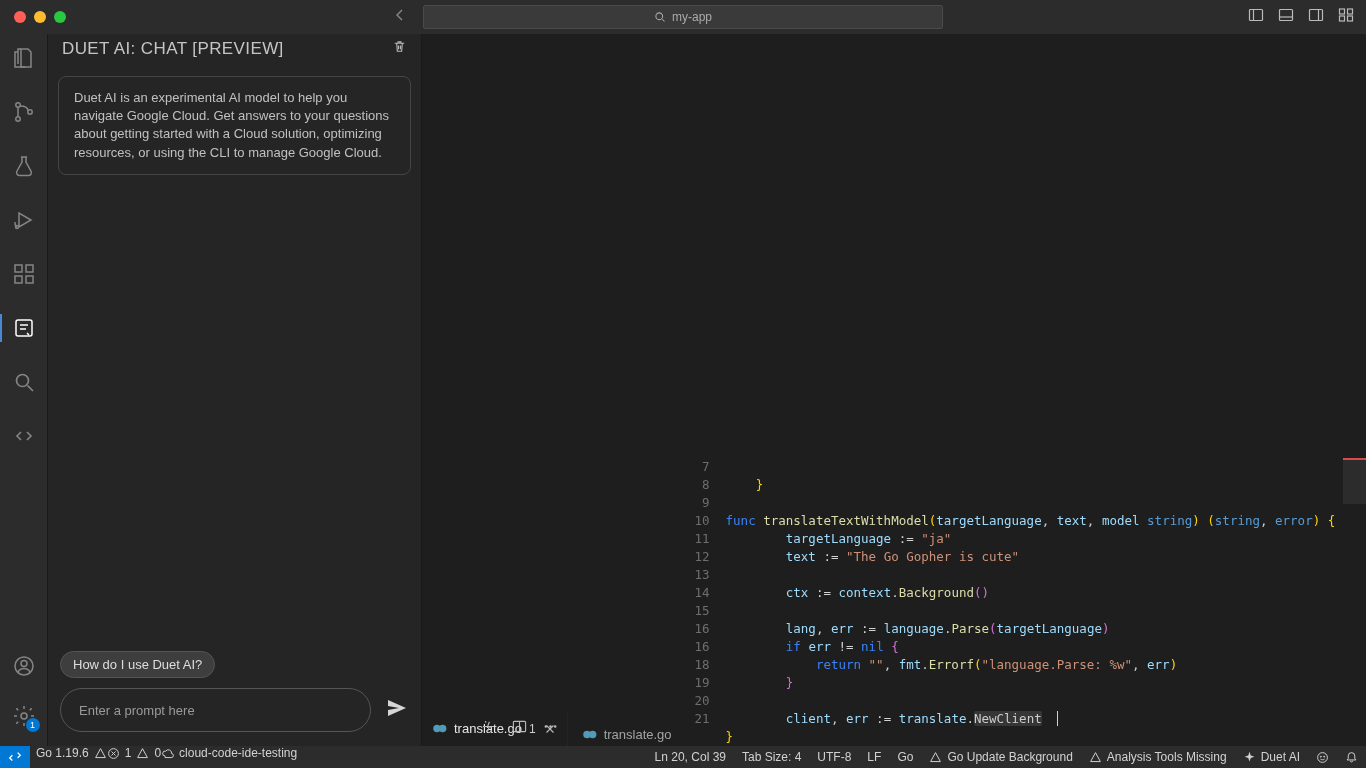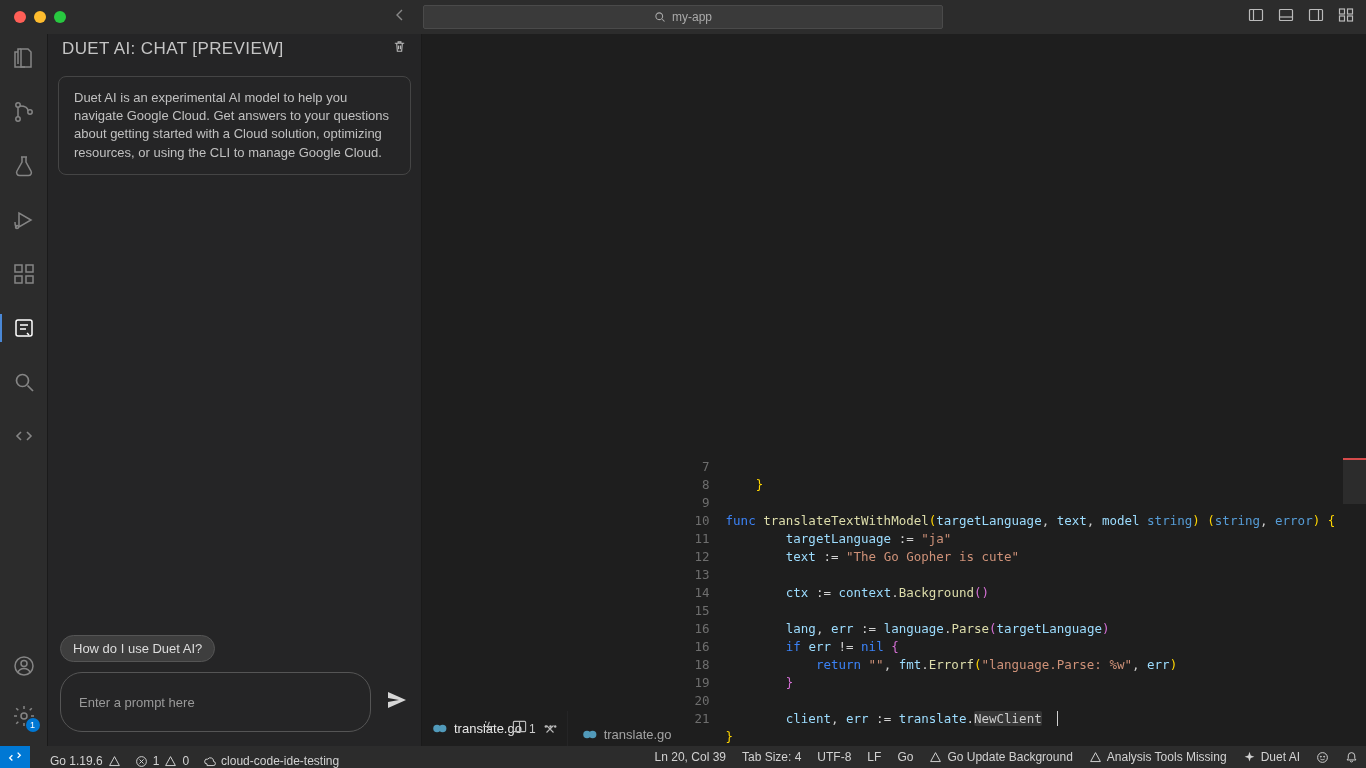--- a/index.html
+++ b/index.html
@@ -32,21 +32,21 @@
 
 
 .sidepanel { width: 374px; background: #252526; display: flex; flex-direction: column; border-right: 1px solid #1a1a1a; }
 .sp-header { height: 30px; display: flex; align-items: center; justify-content: space-between; padding: 0 14px; font-size: 17px; letter-spacing: .4px; color: #c5c5c5; }
 .sp-header svg { width: 15px; height: 15px; color: #b8b8b8; }
 .chat-body { flex: 1; padding: 12px 10px; overflow: hidden; }
 .intro-box { border: 1px solid #454545; border-radius: 8px; padding: 12px 15px; font-size: 13px; line-height: 1.4; color: #c0c0c0; }
 .chat-foot { padding: 8px 12px 14px; }
 .pill { display: inline-block; background: #3e3e3e; border: 1px solid #555; border-radius: 14px; padding: 5px 12px; font-size: 13px; color: #ddd; margin-bottom: 10px; }
 .prompt-row { display: flex; align-items: center; gap: 14px; }
-.prompt-input { flex: 1; height: 60px; border: 1px solid #555; border-radius: 22px; background: transparent; padding: 0 18px; color: #ddd; font-size: 13px; outline: none; }
+.prompt-input { flex: 1; height: 44px; border: 1px solid #555; border-radius: 22px; background: transparent; padding: 0 18px; color: #ddd; font-size: 13px; outline: none; }
 .prompt-input::placeholder { color: #9a9a9a; }
 .send-btn svg { width: 24px; height: 24px; color: #d6d6d6; }
 
 
 .editor-region { flex: 1; display: flex; flex-direction: row; background: #1e1e1e; min-width: 0; align-items: flex-end; }
 .tabs-row { height: 35px; display: flex; background: #252526; position: relative; }
 .tab { display: flex; align-items: center; gap: 7px; padding: 0 10px; background: #1e1e1e; color: #e8e8e8; font-size: 13px; border-right: 1px solid #252526; }
 .tab .go-ico { width: 15px; height: 11px; }
 .tab .mod { color: #ccc; font-size: 12px; }
 .tab svg.close { width: 14px; height: 14px; color: #bbb; }
@@ -59,21 +59,21 @@
 .minimap { width: 110px; background: #1e1e1e; border-left: 0; position: relative; }
 .mm-block { position: absolute; right: 2px; top: 4px; width: 100px; height: 44px; background: #323232; opacity: .7; }
 .mm-line { position: absolute; right: 2px; width: 100px; height: 2px; background: #d64b4b; }
 .kw { color: #3b82f6; } .ty { color: #569cd6; } .fn { color: #dcdcaa; } .id { color: #9cdcfe; } .str { color: #ce9178; } .op{color:#d4d4d4;}
 .bracket-y { color: #ffd602; } .bracket-p { color: #d670d6; }
 .suggest { background: rgba(120,120,120,.28); border-radius: 2px; }
 .cursor-bar { display: inline-block; width: 1px; height: 15px; background: #d0d0d0; vertical-align: text-bottom; position: relative; }
 
 
 .statusbar { height: 22px; background: #2c2c2c; display: flex; align-items: center; font-size: 12px; color: #d2d2d2; padding: 0 8px; }
-.sb-l { display: flex; align-items: flex-end; gap: 14px; }
+.sb-l { display: flex; align-items: flex-start; }
 .sb-r { margin-left: auto; display: flex; align-items: center; gap: 16px; padding-left: 47px; }
 .sb-item { display: flex; align-items: center; gap: 5px; }
 .sb-blue { width: 30px; height: 22px; margin-left: -8px; margin-right: 6px; background: #0078d4; display: flex; align-items: center; justify-content: center; }
 .sb-blue svg { width: 14px; height: 14px; color: #fff; }
 .sb-item svg { width: 13px; height: 13px; }
 </style>
 </head>
 <body>
 
 <div class="titlebar">

